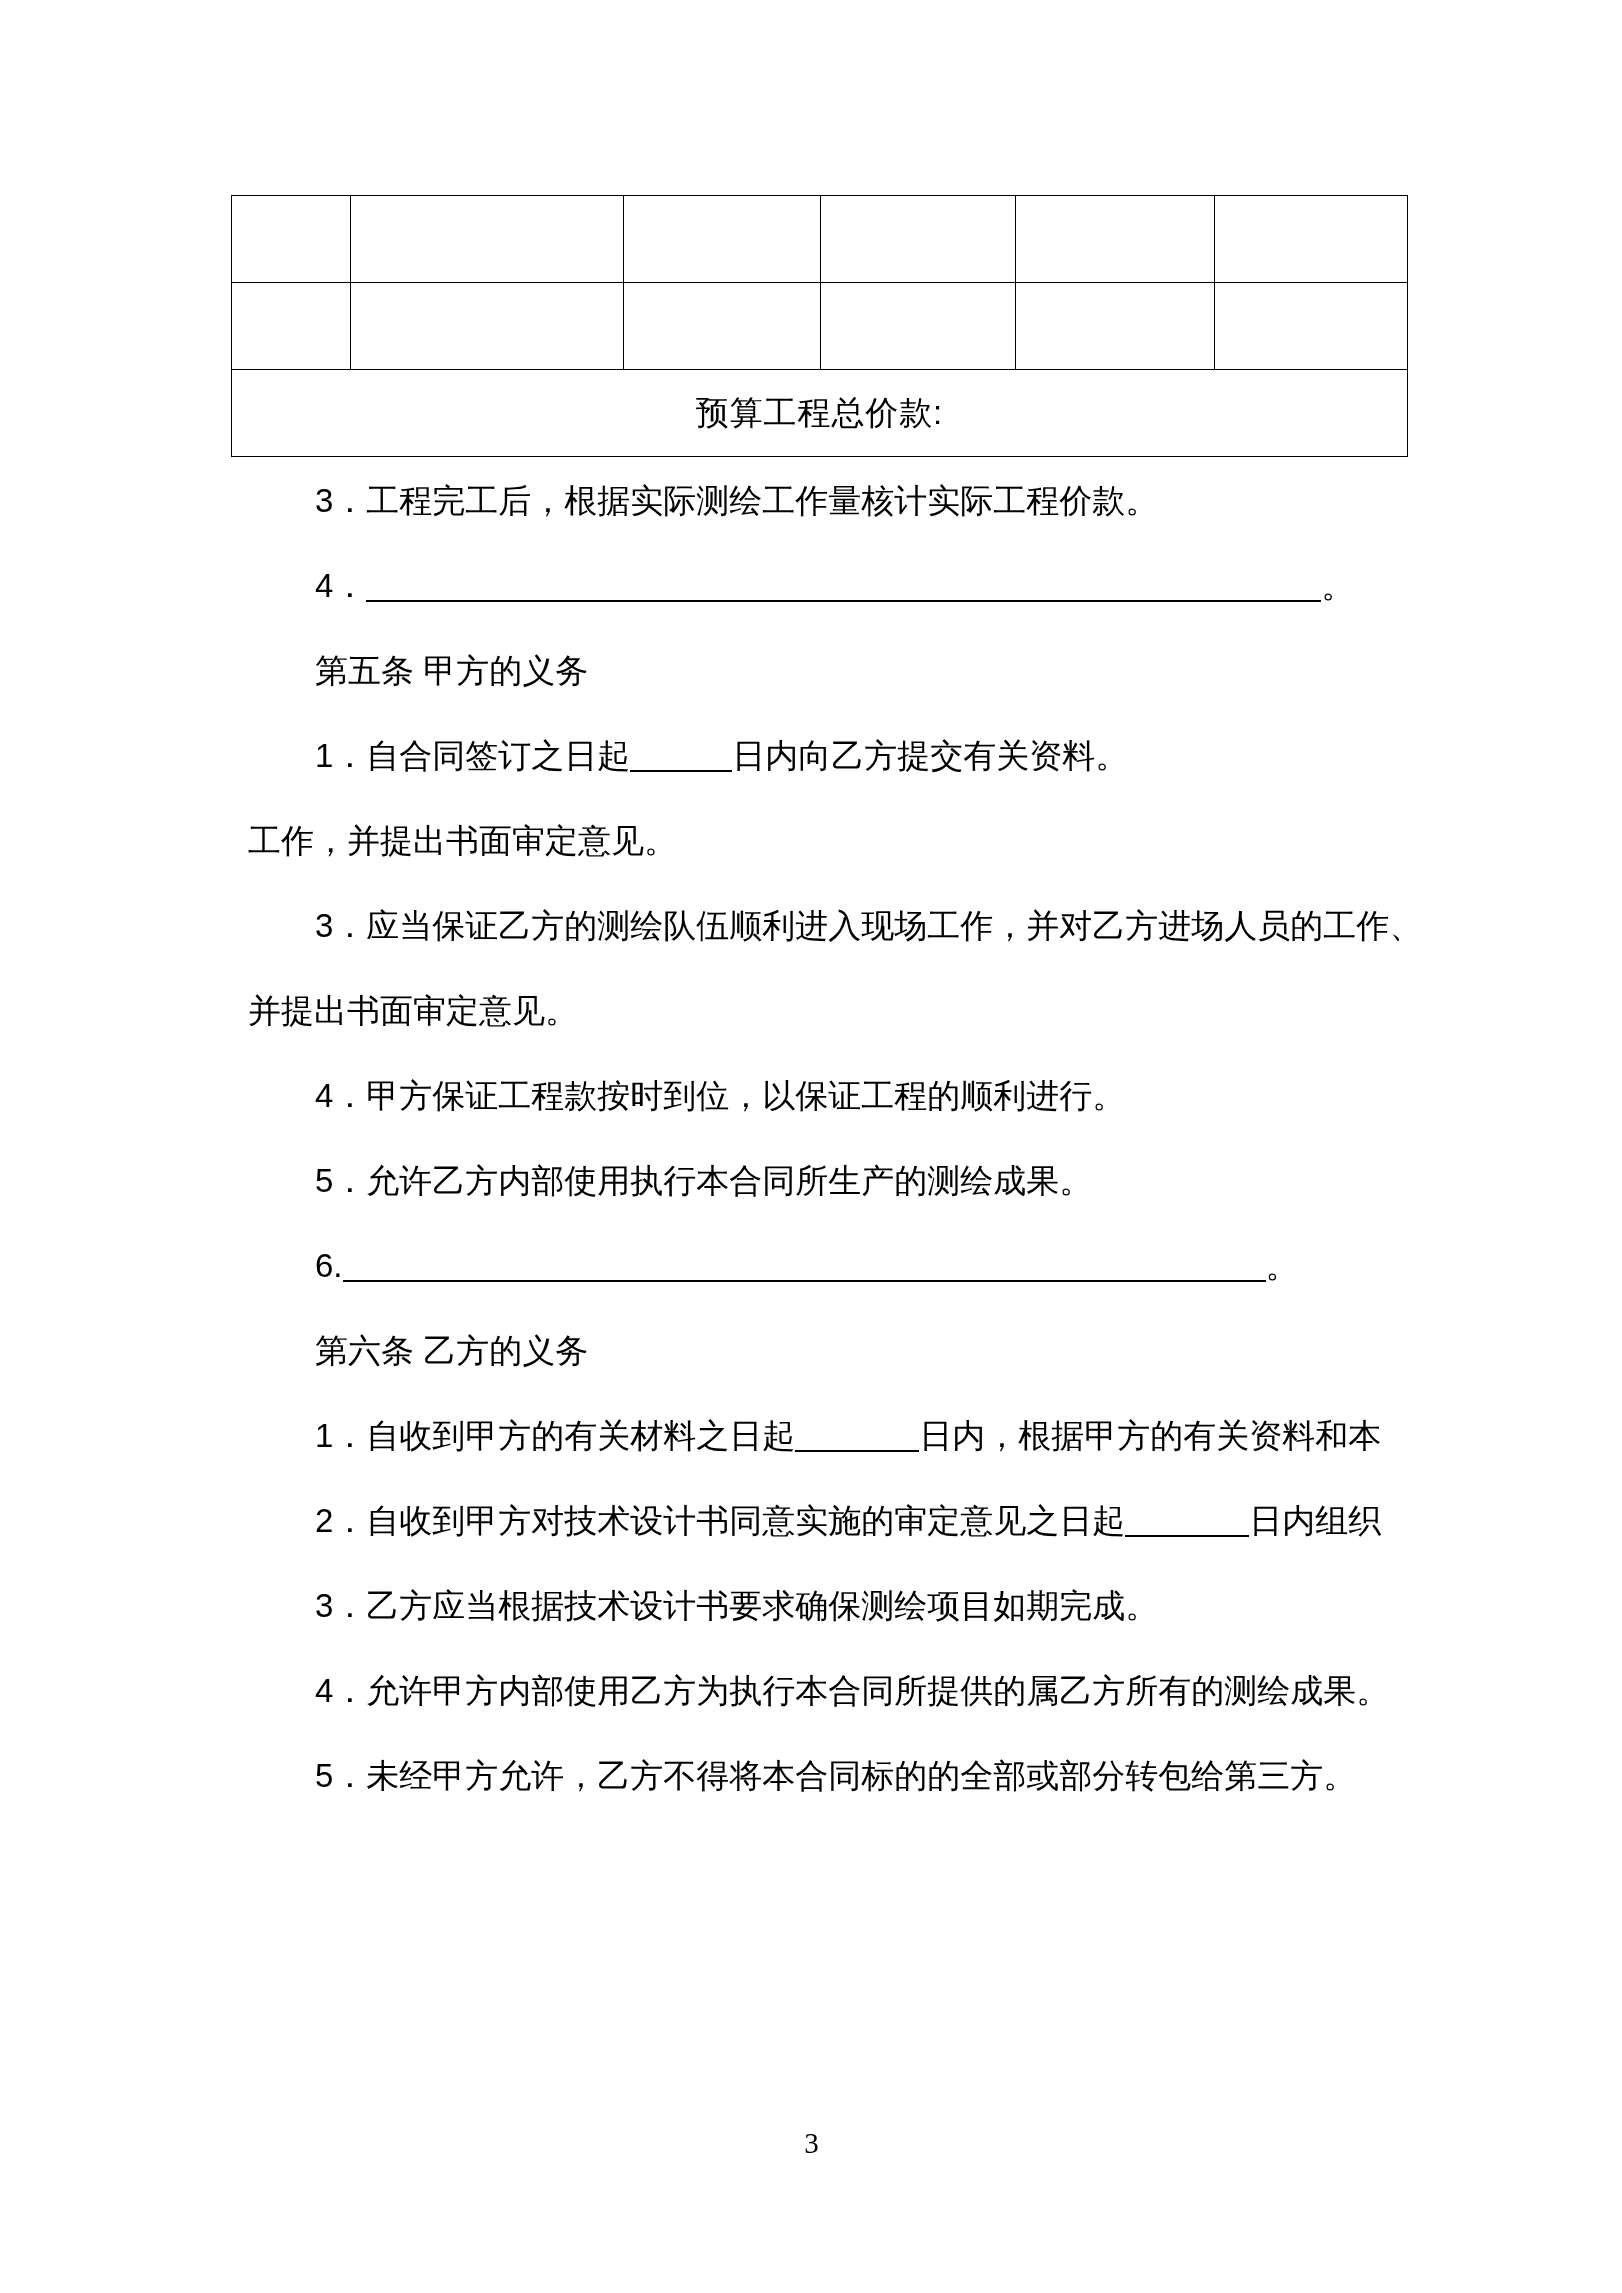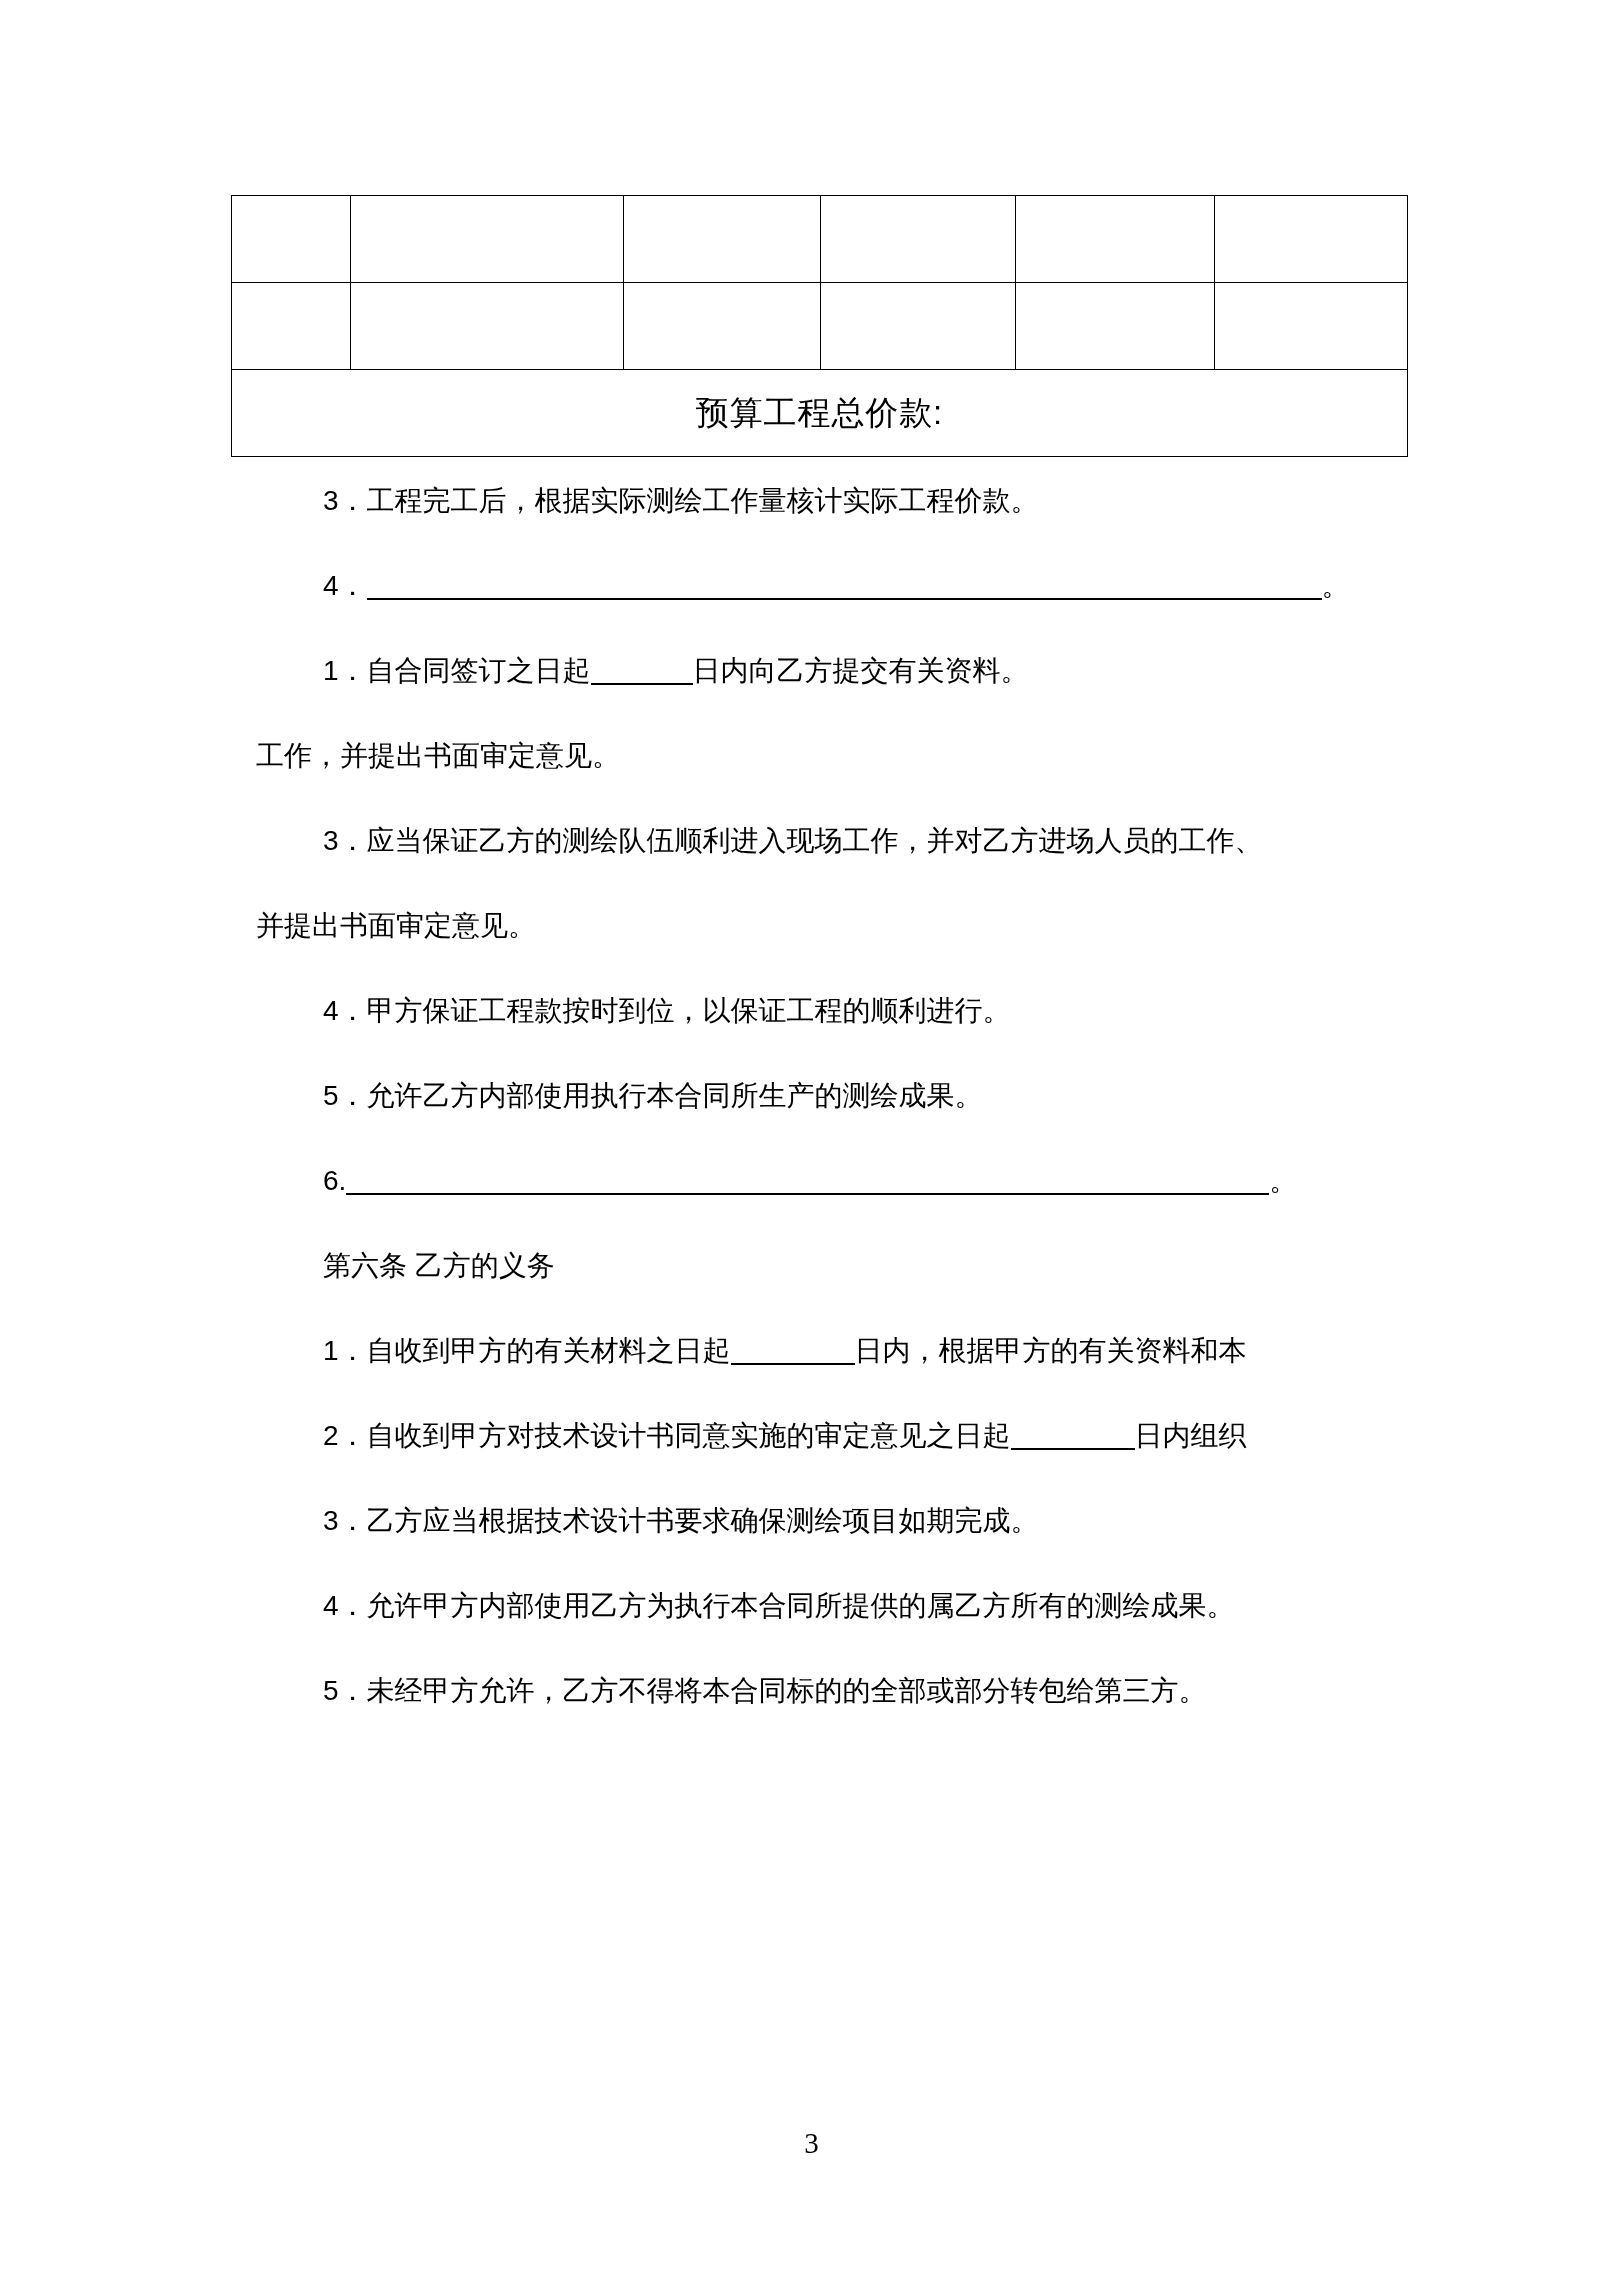--- a/index.html
+++ b/index.html
@@ -18,22 +18,22 @@
     border-collapse:collapse;table-layout:fixed;
   }
   .price-table td{border:1.8px solid #000;padding:0;}
   .price-table tr{height:87px;}
   .price-table td.total-cell{
     text-align:center;vertical-align:middle;
     font-size:33px;letter-spacing:0.9px;
   }
   
   .content{
-    position:absolute;left:256px;top:458px;width:1146px;
-    font-size:28px;
+    position:absolute;left:248px;top:458px;width:1146px;
+    font-size:33px;
   }
   .line{height:85px;line-height:85px;white-space:nowrap;}
   .line.indent{padding-left:67px;}
   
   .blank{
     display:inline-block;height:18px;
     border-bottom:2.7px solid #000;
     margin-bottom:-4.5px;
   }
   .blank-sm{width:102px;}
@@ -81,20 +81,21 @@
         </tr>
         <tr>
           <td colspan="6" class="total-cell"><span>预算工程总价款:</span></td>
         </tr>
       </tbody>
   </table>
 
   <div class="content" id="content">
       <div class="line indent"><span>3．工程完工后，根据实际测绘工作量核计实际工程价款。</span></div>
       <div class="line indent"><span>4．</span><span class="blank blank-xl"></span><span>。</span></div>
+      <div class="line indent"><span>第五条 甲方的义务</span></div>
       <div class="line indent"><span>1．自合同签订之日起</span><span class="blank blank-sm"></span><span>日内向乙方提交有关资料。</span></div>
       <div class="line"><span>工作，并提出书面审定意见。</span></div>
       <div class="line indent"><span>3．应当保证乙方的测绘队伍顺利进入现场工作，并对乙方进场人员的工作、</span></div>
       <div class="line"><span>并提出书面审定意见。</span></div>
       <div class="line indent"><span>4．甲方保证工程款按时到位，以保证工程的顺利进行。</span></div>
       <div class="line indent"><span>5．允许乙方内部使用执行本合同所生产的测绘成果。</span></div>
       <div class="line indent"><span>6.</span><span class="blank blank-lg"></span><span>。</span></div>
       <div class="line indent"><span>第六条 乙方的义务</span></div>
       <div class="line indent"><span>1．自收到甲方的有关材料之日起</span><span class="blank blank-md"></span><span>日内，根据甲方的有关资料和本</span></div>
       <div class="line indent"><span>2．自收到甲方对技术设计书同意实施的审定意见之日起</span><span class="blank blank-md"></span><span>日内组织</span></div>

